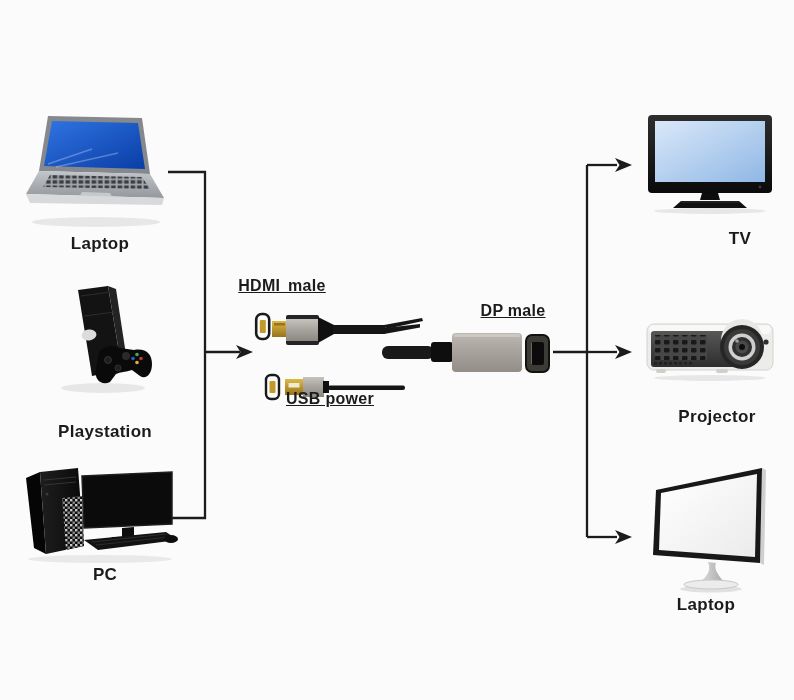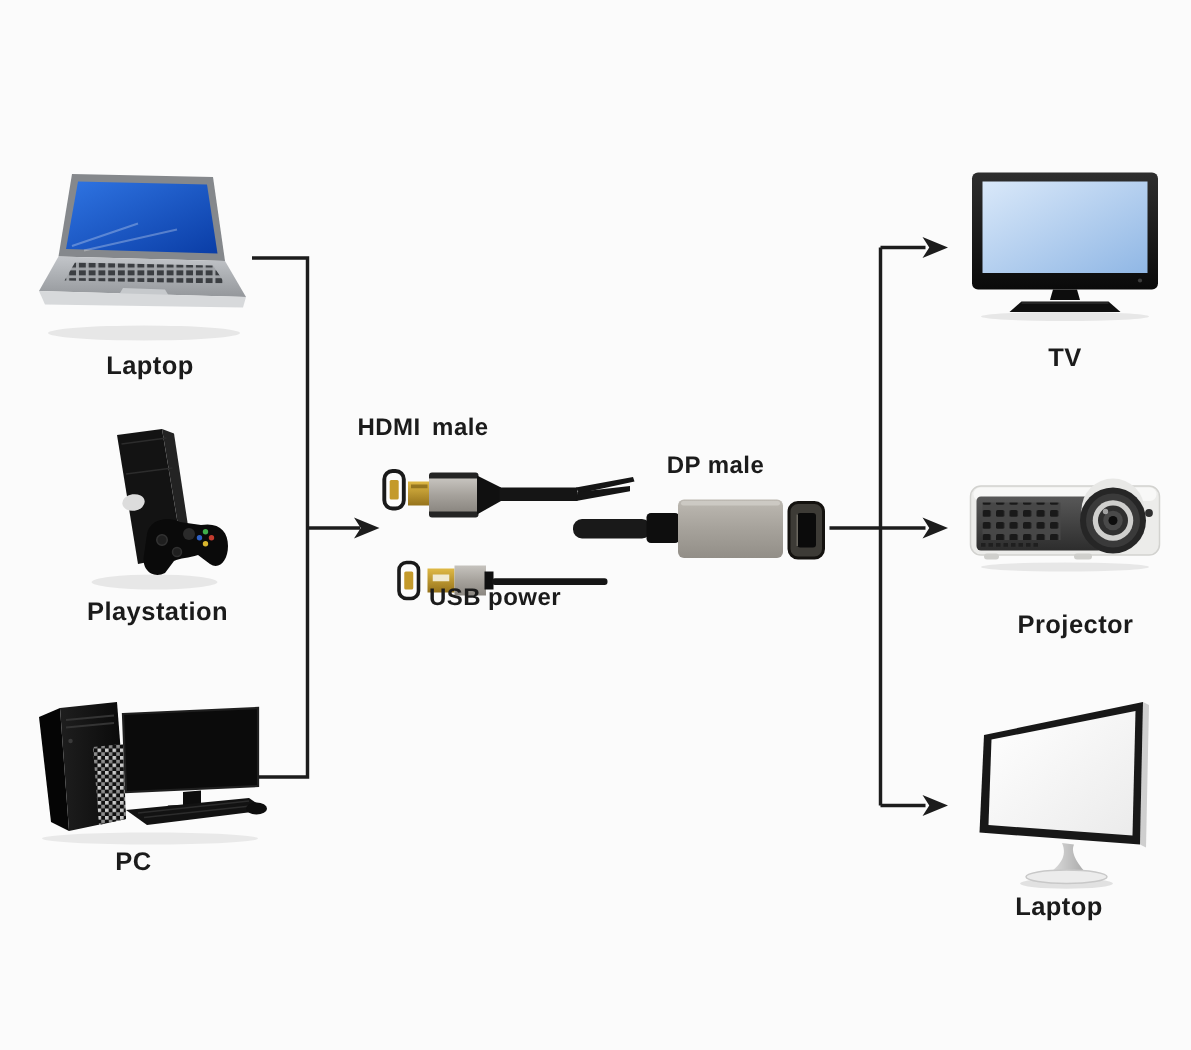--- a/index.html
+++ b/index.html
@@ -5,21 +5,21 @@
   html,body { margin:0; padding:0; }
   body { width:794px; height:700px; background:#fbfbfb; font-family:"Liberation Sans", sans-serif; }
   .canvas { position:relative; width:794px; height:700px; background:#fbfbfb; overflow:hidden; }
   .layer { position:absolute; left:0; top:0; }
   .device { position:absolute; }
   .label {
     position:absolute; transform:translateX(-50%);
     font:600 17px "Liberation Sans", sans-serif;
     color:#1b1b1b; letter-spacing:.3px; white-space:nowrap;
   }
-  .conn-label { font-size:16px; }
+  .conn-label { font-size:16px;text-decoration:underline; }
 </style>
 </head>
 <body>
 
 <div class="canvas">
 
   <svg class="layer" width="794" height="700" viewBox="0 0 794 700">
     <g stroke="#1c1c1c" stroke-width="2.3" fill="none">
       <path d="M168,172 H205 V518 H168"></path>
       <path d="M205,352 H240"></path>
@@ -74,21 +74,21 @@
                C36,30 30,30 26,32 L20,40 C12,44 4,38 6,28 Z" fill="#0a0a0a"></path>
       <circle cx="18" cy="18" r="3.5" fill="#1f1f1f" stroke="#333" stroke-width="1"></circle>
       <circle cx="28" cy="26" r="3" fill="#1f1f1f" stroke="#303030" stroke-width="1"></circle>
       <circle cx="36" cy="14" r="4" fill="#2a2a2a"></circle>
       <circle cx="47" cy="12.5" r="1.8" fill="#3fae4a"></circle>
       <circle cx="51" cy="16.5" r="1.8" fill="#c23b2e"></circle>
       <circle cx="43" cy="16.5" r="1.8" fill="#2e5fc2"></circle>
       <circle cx="47" cy="20.5" r="1.8" fill="#d8b62e"></circle>
     </g>
   </svg>
-  <div class="label" style="left:105px; top:398px">Playstation</div>
+  <div class="label" style="left:105px; top:422px">Playstation</div>
 
   <svg class="device" style="left:20px; top:464px" width="160" height="100" viewBox="0 0 160 100">
     <defs>
       <pattern id="mesh" width="5" height="5" patternUnits="userSpaceOnUse">
         <rect width="5" height="5" fill="#101010"></rect>
         <rect width="2.4" height="2.4" fill="#c9c9c9"></rect>
         <rect x="2.5" y="2.5" width="2.4" height="2.4" fill="#8d8d8d"></rect>
       </pattern>
       <linearGradient id="towerGrad" x1="0" y1="0" x2="1" y2="0">
         <stop offset="0" stop-color="#1e1e1e"></stop>
@@ -101,21 +101,21 @@
     <path d="M24,16 L56,13 M24,21 L56,18" stroke="#343434" stroke-width="1.2"></path>
     <circle cx="27" cy="30" r="1.5" fill="#3a3a3a"></circle>
     <polygon points="42,34 62,32 64,82 46,86" fill="url(#mesh)"></polygon>
     <polygon points="62,12 152,8 152,60 64,64" fill="#0b0b0b" stroke="#1f1f1f" stroke-width="1.5"></polygon>
     <polygon points="102,64 114,63 114,72 102,73" fill="#0d0d0d"></polygon>
     <polygon points="92,73 124,72 130,78 88,79" fill="#101010"></polygon>
     <polygon points="64,76 146,68 158,76 78,86" fill="#121212"></polygon>
     <path d="M72,78 L146,70 M76,81 L150,73" stroke="#2c2c2c" stroke-width="1"></path>
     <ellipse cx="151" cy="75" rx="7" ry="4" fill="#0e0e0e"></ellipse>
   </svg>
-  <div class="label" style="left:89px; top:565px">PC</div>
+  <div class="label" style="left:105px; top:565px">PC</div>
 
   <div class="label conn-label" style="left:282px; top:277px; word-spacing:3px">HDMI male</div>
 
   <svg class="device" style="left:254px; top:308px" width="178" height="46" viewBox="0 0 178 46">
     <defs>
       <linearGradient id="gold1" x1="0" y1="0" x2="0" y2="1">
         <stop offset="0" stop-color="#dfb945"></stop>
           <stop offset="1" stop-color="#96731c"></stop>
       </linearGradient>
       <linearGradient id="metal1" x1="0" y1="0" x2="0" y2="1">
@@ -144,21 +144,21 @@
       <rect x="7.5" y="9" width="6" height="12" rx="1" fill="#c49a2b"></rect>
     </g>
     <rect x="23" y="7" width="18" height="16" fill="url(#gold1)"></rect>
     <rect x="26.5" y="11" width="11" height="4.5" fill="#f0ead2"></rect>
     <rect x="41" y="5" width="21" height="20" fill="url(#metal1)"></rect>
     <rect x="61" y="9" width="6" height="12" fill="#101010"></rect>
     <rect x="66" y="13.5" width="77" height="4.5" rx="2" fill="#151515"></rect>
   </svg>
   <div class="label conn-label" style="left:330px; top:390px">USB power</div>
 
-  <div class="label conn-label" style="left:477px; top:302px">DP male</div>
+  <div class="label conn-label" style="left:513px; top:302px">DP male</div>
 
   <svg class="device" style="left:380px; top:329px" width="178" height="46" viewBox="0 0 178 46">
     <defs>
       <linearGradient id="metal2" x1="0" y1="0" x2="0" y2="1">
         <stop offset="0" stop-color="#bdb9b2"></stop>
           <stop offset="0.5" stop-color="#a6a29b"></stop>
         <stop offset="1" stop-color="#928e87"></stop>
       </linearGradient>
     </defs>
     <rect x="2" y="17" width="52" height="13" rx="6" fill="#191919"></rect>
@@ -184,21 +184,21 @@
       </linearGradient>
     </defs>
     <ellipse cx="65" cy="99" rx="56" ry="3" fill="#000" opacity="0.08"></ellipse>
     <rect x="3" y="3" width="124" height="78" rx="4" fill="url(#tvFrame)"></rect>
     <rect x="10" y="9" width="110" height="61" fill="url(#tvScr)"></rect>
     <circle cx="115" cy="75" r="1.4" fill="#3c3c3c"></circle>
     <polygon points="57,81 73,81 75,88 55,88" fill="#0d0d0d"></polygon>
     <polygon points="36,89 94,89 102,96 28,96" fill="#101010"></polygon>
     <path d="M36,90 L94,90" stroke="#2e2e2e" stroke-width="1"></path>
   </svg>
-  <div class="label" style="left:710px; top:229px">TV</div>
+  <div class="label" style="left:740px; top:229px">TV</div>
 
   <svg class="device" style="left:646px; top:316px" width="128" height="66" viewBox="0 0 128 66">
     <defs>
       <pattern id="vents" width="9" height="8" patternUnits="userSpaceOnUse">
         <rect width="9" height="8" fill="#474747"></rect>
         <rect width="5.5" height="4.5" rx="1" fill="#191919"></rect>
       </pattern>
       <linearGradient id="projFace" x1="0" y1="0" x2="0" y2="1">
         <stop offset="0" stop-color="#585858"></stop>
           <stop offset="1" stop-color="#2d2d2d"></stop>

